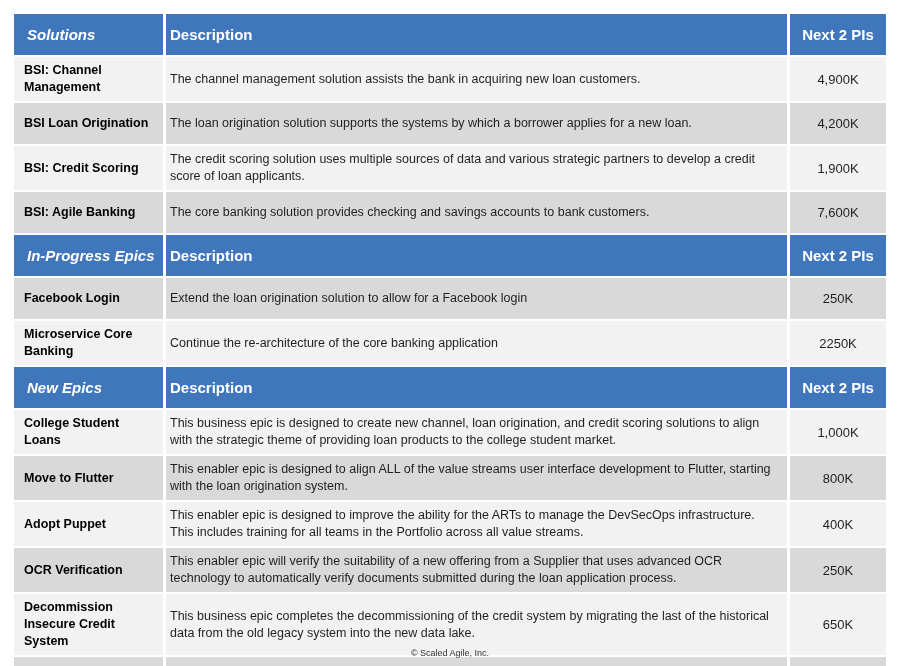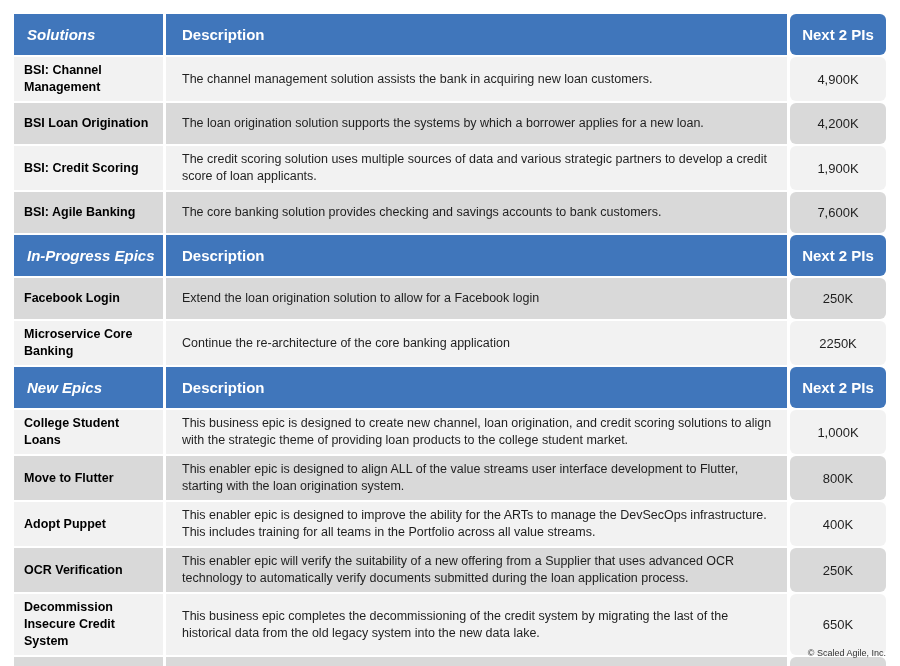--- a/index.html
+++ b/index.html
@@ -14,36 +14,36 @@
     font-family:"Liberation Sans", sans-serif;
     color:#1f1f1f;
   }
   .table-wrap{
     position:absolute;left:14px;top:14px;width:872px;
     display:flex;flex-direction:column;row-gap:2px;
   }
   .row{display:flex;column-gap:3px;}
   .cell{display:flex;align-items:center;}
   .c1{width:149px;flex:0 0 149px;padding:5px 4px 5px 10px;}
-  .c2{flex:1 1 auto;padding:5px 10px 5px 16px;}
-  .c3{width:96px;flex:0 0 96px;justify-content:center;text-align:center;padding:12px 4px;border-radius:6px;}
+  .c2{flex:1 1 auto;padding:5px 10px 5px 4px;}
+  .c3{width:96px;flex:0 0 96px;justify-content:center;text-align:center;padding:12px 4px;}
   .header .cell{background:var(--blue);color:#ffffff;font-weight:bold;font-size:15px;min-height:27px;}
   .header .c1{padding-left:13px;font-style:italic;}
   .body-row .cell{font-size:12.5px;line-height:17px;min-height:28px;}
   .body-row .name{font-weight:bold;color:#000;}
   .body-row .desc{color:#1f1f1f;}
   .body-row .val{font-size:13px;}
   .light .cell{background:var(--light);}
   .gray .cell{background:var(--gray);}
   .summary .cell{min-height:27px;font-size:10px;}
   .sum-label{justify-content:flex-end;text-align:right;font-weight:bold;color:#000;}
   .summary .val{font-weight:normal;color:#0f172a;}
   .footer{
     position:absolute;left:14px;top:648px;width:872px;
-    text-align:right;font-size:9px;color:#333333;
+    text-align:center;font-size:9px;color:#333333;
   }
 </style>
 </head>
 <body>
 
 <div class="table-wrap">
 
   <div class="row header">
     <div class="cell c1">Solutions</div>
     <div class="cell c2">Description</div>

